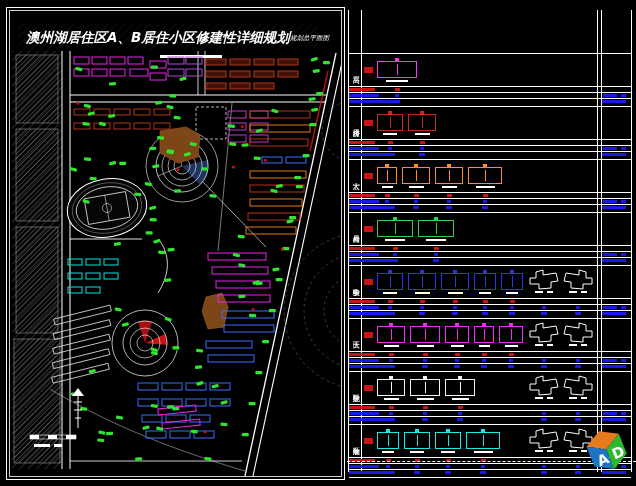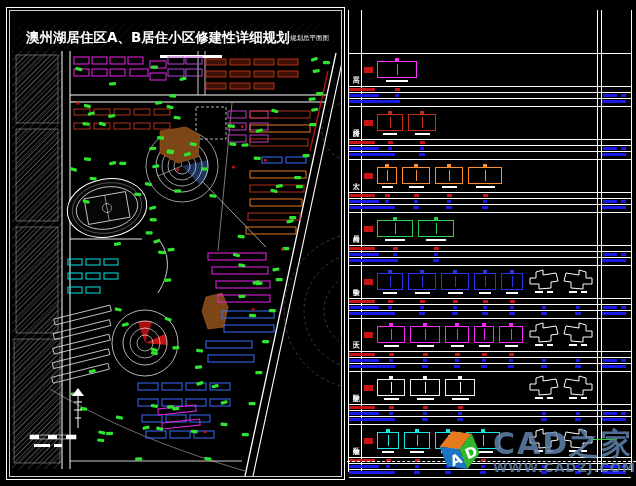--- a/index.html
+++ b/index.html
@@ -1,19 +1,19 @@
 <!DOCTYPE html>
 <html><head>
 <meta charset="utf-8">
 <style>
   html,body{margin:0;padding:0;background:#000;}
   #stage{position:relative;width:636px;height:486px;background:#000;overflow:hidden;
          font-family:"DejaVu Sans",sans-serif;}
   
-  #map-frame{position:absolute;left:6px;top:7px;width:337px;height:471px;border:1px solid #fff;}
+  #map-frame{position:absolute;left:6px;top:7px;width:337px;height:471px;border:1px solid #fff;font-style:italic;}
   #map-inner{position:absolute;inset:2px;border:1px solid #cfcfcf;background:#000;}
   #map-svg{position:absolute;inset:0;width:100%;height:100%;}
   
   #panel{position:absolute;left:348px;top:10px;width:282px;height:462px;
          border-left:1px solid #fff;border-right:1px solid #fff;}
   #panel .vsep{position:absolute;top:0;bottom:0;width:1px;background:#fff;}
   #panel-rows{position:absolute;left:0;right:0;top:43px;border-bottom:1px solid #fff;}
   .row-group{position:relative;height:52px;border-top:1px solid #fff;}
   .vlabel{position:absolute;left:0;top:1px;width:12px;height:31px;color:#fff;
           writing-mode:vertical-rl;text-orientation:upright;font-size:7px;line-height:1.05;
@@ -884,19 +884,15 @@
   <div id="watermark">
     <svg width="58" height="58" viewBox="0 0 60 60">
       <g transform="rotate(-22 30 30)">
         <polygon points="12,18 30,8 48,18 30,28" fill="#e87a1e"></polygon>
         <polygon points="12,18 30,28 30,50 12,40" fill="#1b74c4"></polygon>
         <polygon points="48,18 30,28 30,50 48,40" fill="#2eb82e"></polygon>
         <text id="cube-front" x="17" y="42" fill="#fff" font-size="15" font-weight="bold">A</text>
         <text id="cube-side" x="34" y="41" fill="#fff" font-size="15" font-weight="bold">D</text>
       </g>
     </svg>
-    <div id="wm-texts">
-      <span id="wm-brand">CAD之家</span>
-      <span id="wm-url">WWW.CADZJ.COM</span>
-    </div>
   </div>
 
 </div>
 
 </body></html>

